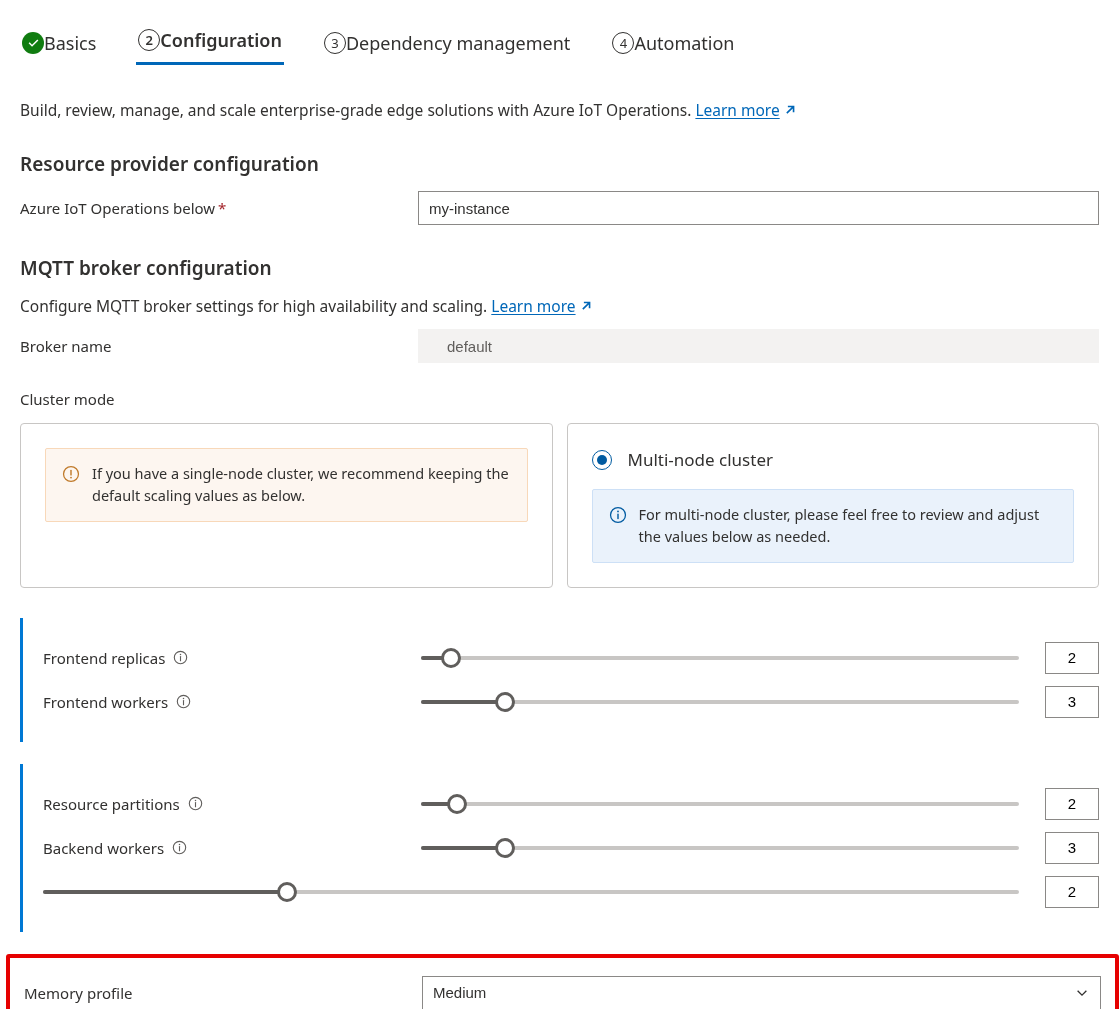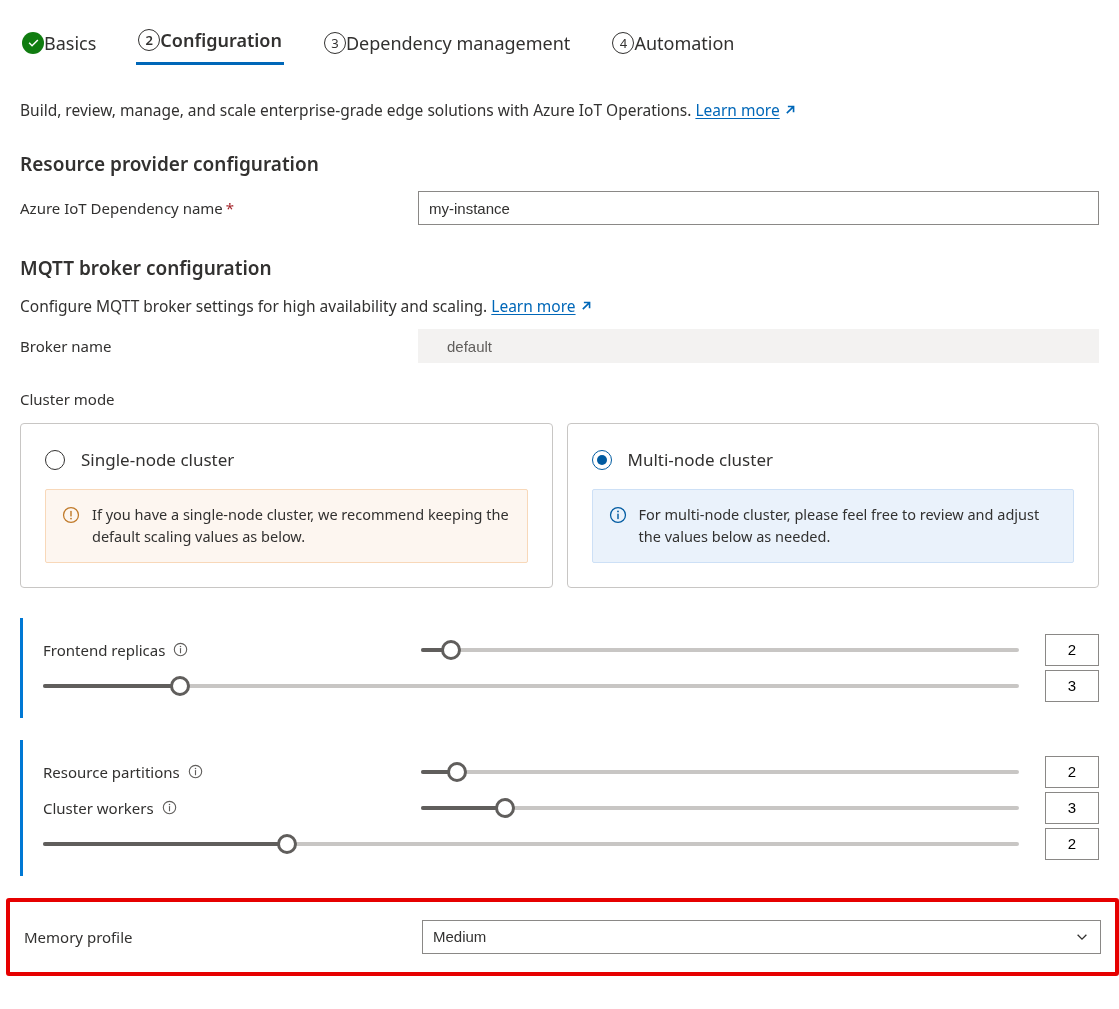--- a/index.html
+++ b/index.html
@@ -68,21 +68,21 @@
   .radio.checked{border-color:var(--accent-blue);}
   .radio.checked::after{content:"";width:10px;height:10px;background:var(--accent-blue);border-radius:50%;}
   .infobox{display:flex;gap:12px;padding:14px 16px;border-radius:2px;font-size:14.5px;line-height:1.5;color:var(--text);}
   .infobox.warn{background:var(--warn-bg);border:1px solid var(--warn-brd);}
   .infobox.info{background:var(--info-bg);border:1px solid var(--info-brd);}
   .infobox.warn svg{fill:none;stroke:#c07a2a;}
   .infobox.info svg{fill:none;stroke:var(--accent-blue);}
   .info-icon{width:18px;height:18px;flex-shrink:0;margin-top:2px;}
   
   .slider-group{border-left:3px solid #0078d4;padding:12px 0 12px 20px;margin-bottom:22px;}
-  .slider-row{display:flex;align-items:center;gap:20px;margin:4px 0;}
+  .slider-row{display:flex;align-items:center;gap:20px;margin:12px 0;}
   .slider-label{width:358px;font-size:15px;display:flex;align-items:center;gap:8px;}
   .help-icon{width:15px;height:15px;fill:none;stroke:var(--muted);stroke-width:1.2;}
   .slider-track{position:relative;height:20px;flex:1;margin-right:6px;}
   .track-bg{position:absolute;top:50%;left:0;right:0;height:4px;background:var(--grey-track);border-radius:2px;transform:translateY(-50%);}
   .track-fill{position:absolute;top:50%;left:0;height:4px;background:#605e5c;border-radius:2px;transform:translateY(-50%);}
   .thumb{position:absolute;top:50%;width:20px;height:20px;border:3px solid #605e5c;background:#fff;border-radius:50%;transform:translate(-50%,-50%);}
   .num-input{width:54px;height:32px;border:1px solid var(--border);text-align:center;font-size:15px;background:#fff;}
   
   .highlight{border:4px solid var(--high);border-radius:3px;padding:18px 14px 18px 0;margin-left:-14px;margin-right:-20px;padding-left:14px;}
 </style>
@@ -118,21 +118,21 @@
     <span>Learn more</span><svg class="ext-icon" viewBox="0 0 16 16">
         <path d="M6 2h8v8h-2V5.4L5.4 12 4 10.6 10.6 4H6z"></path>
         <path d="M2 4h2v2H4v6h6v-0h2v2H2z" opacity="0"></path>
       </svg>
   </a>
 </div>
 
 <h3 class="section">Resource provider configuration</h3>
 <div class="field-row">
   <div class="field-label">
-    <span>Azure IoT Dependency name</span><span class="req">*</span>
+    <span>Azure IoT Operations below</span><span class="req">*</span>
   </div>
   <input class="text-input" type="text" value="my-instance" style="">
 </div>
 
 <h3 class="section" style="margin-top:30px">MQTT broker configuration</h3>
 <div class="subintro">
   <span>Configure MQTT broker settings for high availability and scaling. </span>
   <a class="ext" href="#">
     <span>Learn more</span><svg class="ext-icon" viewBox="0 0 16 16">
         <path d="M6 2h8v8h-2V5.4L5.4 12 4 10.6 10.6 4H6z"></path>
@@ -141,24 +141,20 @@
 </div>
 <div class="field-row">
   <div class="field-label">Broker name</div>
   <input class="text-input" readonly="" value="default" style="">
 </div>
 
 <div class="plain-label">Cluster mode</div>
 
 <div class="cards">
   <div class="card">
-    <div class="radio-row">
-      <span class="radio"></span>
-      <span>Single-node cluster</span>
-    </div>
     <div class="infobox warn">
       <svg class="info-icon" viewBox="0 0 20 20">
           <circle cx="10" cy="10" r="8.3" stroke-width="1.4"></circle>
           <line x1="10" y1="6" x2="10" y2="11" stroke-width="1.6" stroke-linecap="round"></line>
           <circle cx="10" cy="14" r="1" fill="#c07a2a" stroke="none"></circle>
         </svg>
       <span>If you have a single-node cluster, we recommend keeping the default scaling values as below.</span>
     </div>
   </div>
   <div class="card">
@@ -188,20 +184,28 @@
         </svg>
     </div>
     <div class="slider-track">
       <div class="track-bg"></div>
         <div class="track-fill" style="width: 5%;"></div>
         <div class="thumb" style="left: 5%;"></div>
     </div>
     <input class="num-input" value="2" style="">
   </div>
   <div class="slider-row">
+    <div class="slider-label">
+      <span>Frontend workers</span>
+      <svg class="help-icon" viewBox="0 0 16 16">
+          <circle cx="8" cy="8" r="6.6"></circle>
+          <line x1="8" y1="7" x2="8" y2="11.5" stroke-linecap="round"></line>
+          <circle cx="8" cy="4.7" r=".8" fill="#605e5c" stroke="none"></circle>
+        </svg>
+    </div>
     <div class="slider-track">
       <div class="track-bg"></div>
         <div class="track-fill" style="width: 14%;"></div>
         <div class="thumb" style="left: 14%;"></div>
     </div>
     <input class="num-input" value="3" style="">
   </div>
 </div>
 
 <div class="slider-group">
@@ -216,21 +220,21 @@
     </div>
     <div class="slider-track">
       <div class="track-bg"></div>
         <div class="track-fill" style="width: 6%;"></div>
         <div class="thumb" style="left: 6%;"></div>
     </div>
     <input class="num-input" value="2" style="">
   </div>
   <div class="slider-row">
     <div class="slider-label">
-      <span>Cluster workers</span>
+      <span>Backend workers</span>
       <svg class="help-icon" viewBox="0 0 16 16">
           <circle cx="8" cy="8" r="6.6"></circle>
           <line x1="8" y1="7" x2="8" y2="11.5" stroke-linecap="round"></line>
           <circle cx="8" cy="4.7" r=".8" fill="#605e5c" stroke="none"></circle>
         </svg>
     </div>
     <div class="slider-track">
       <div class="track-bg"></div>
         <div class="track-fill" style="width: 14%;"></div>
         <div class="thumb" style="left: 14%;"></div>

